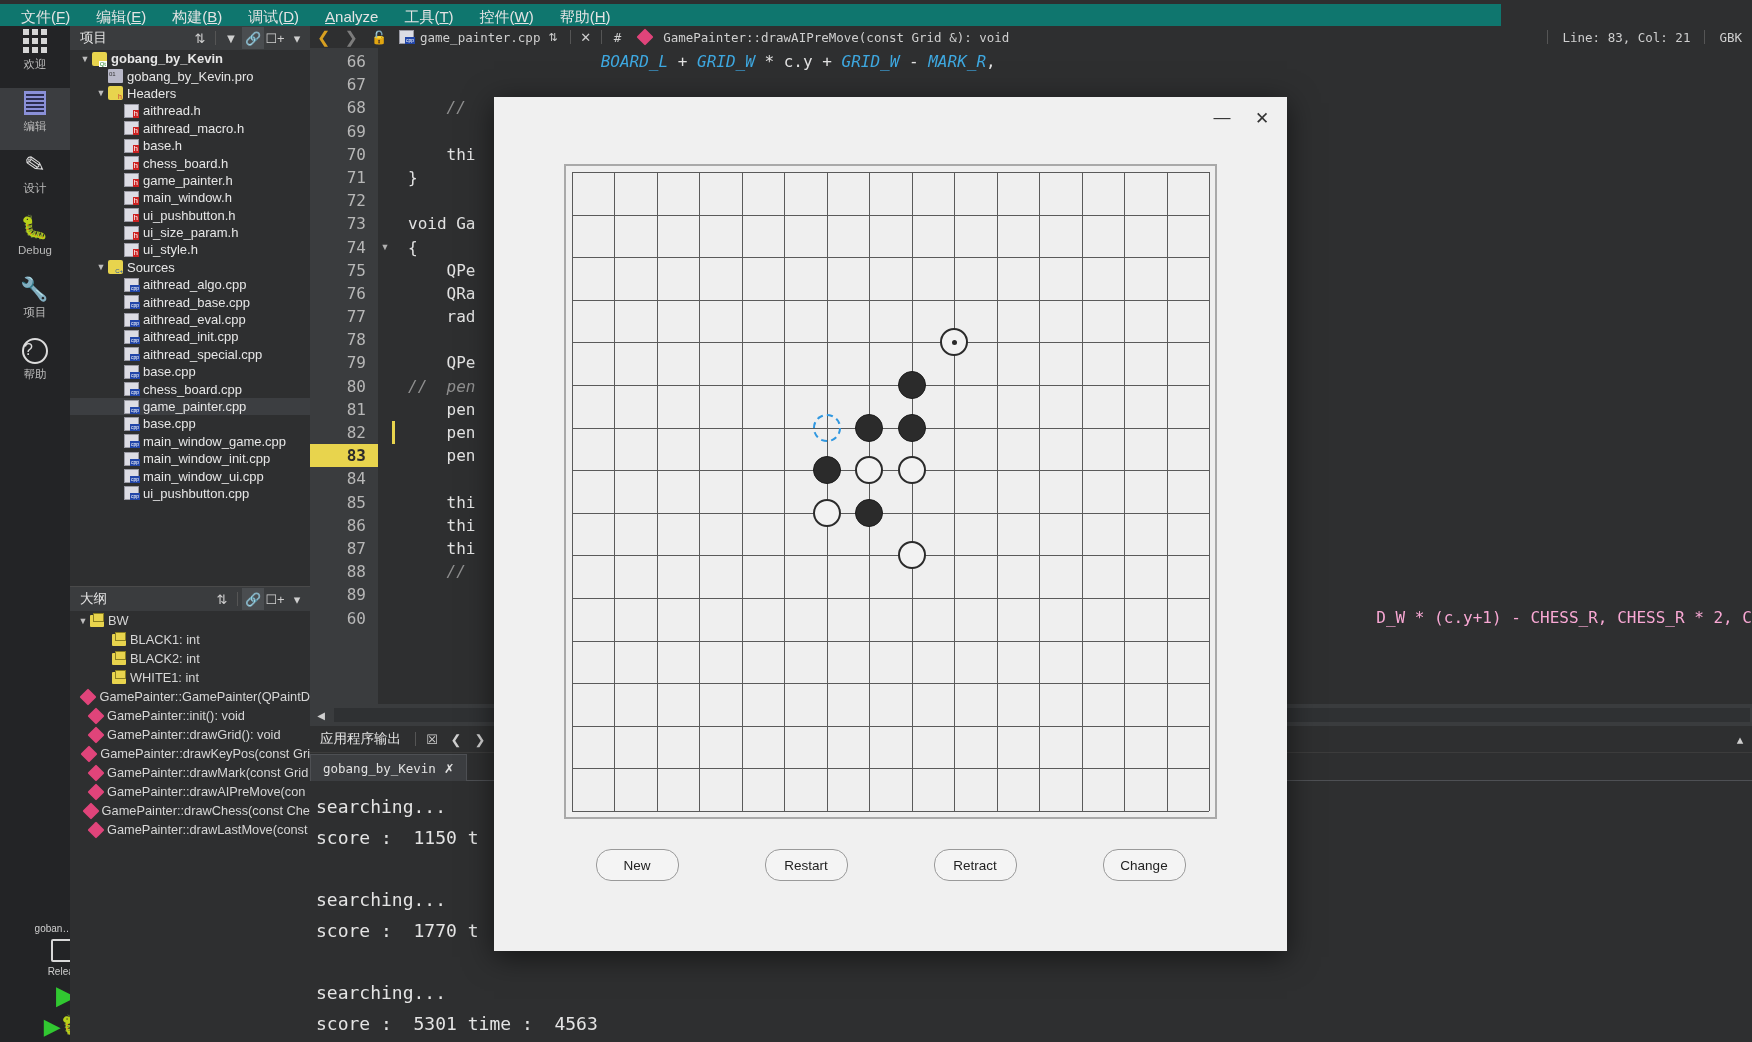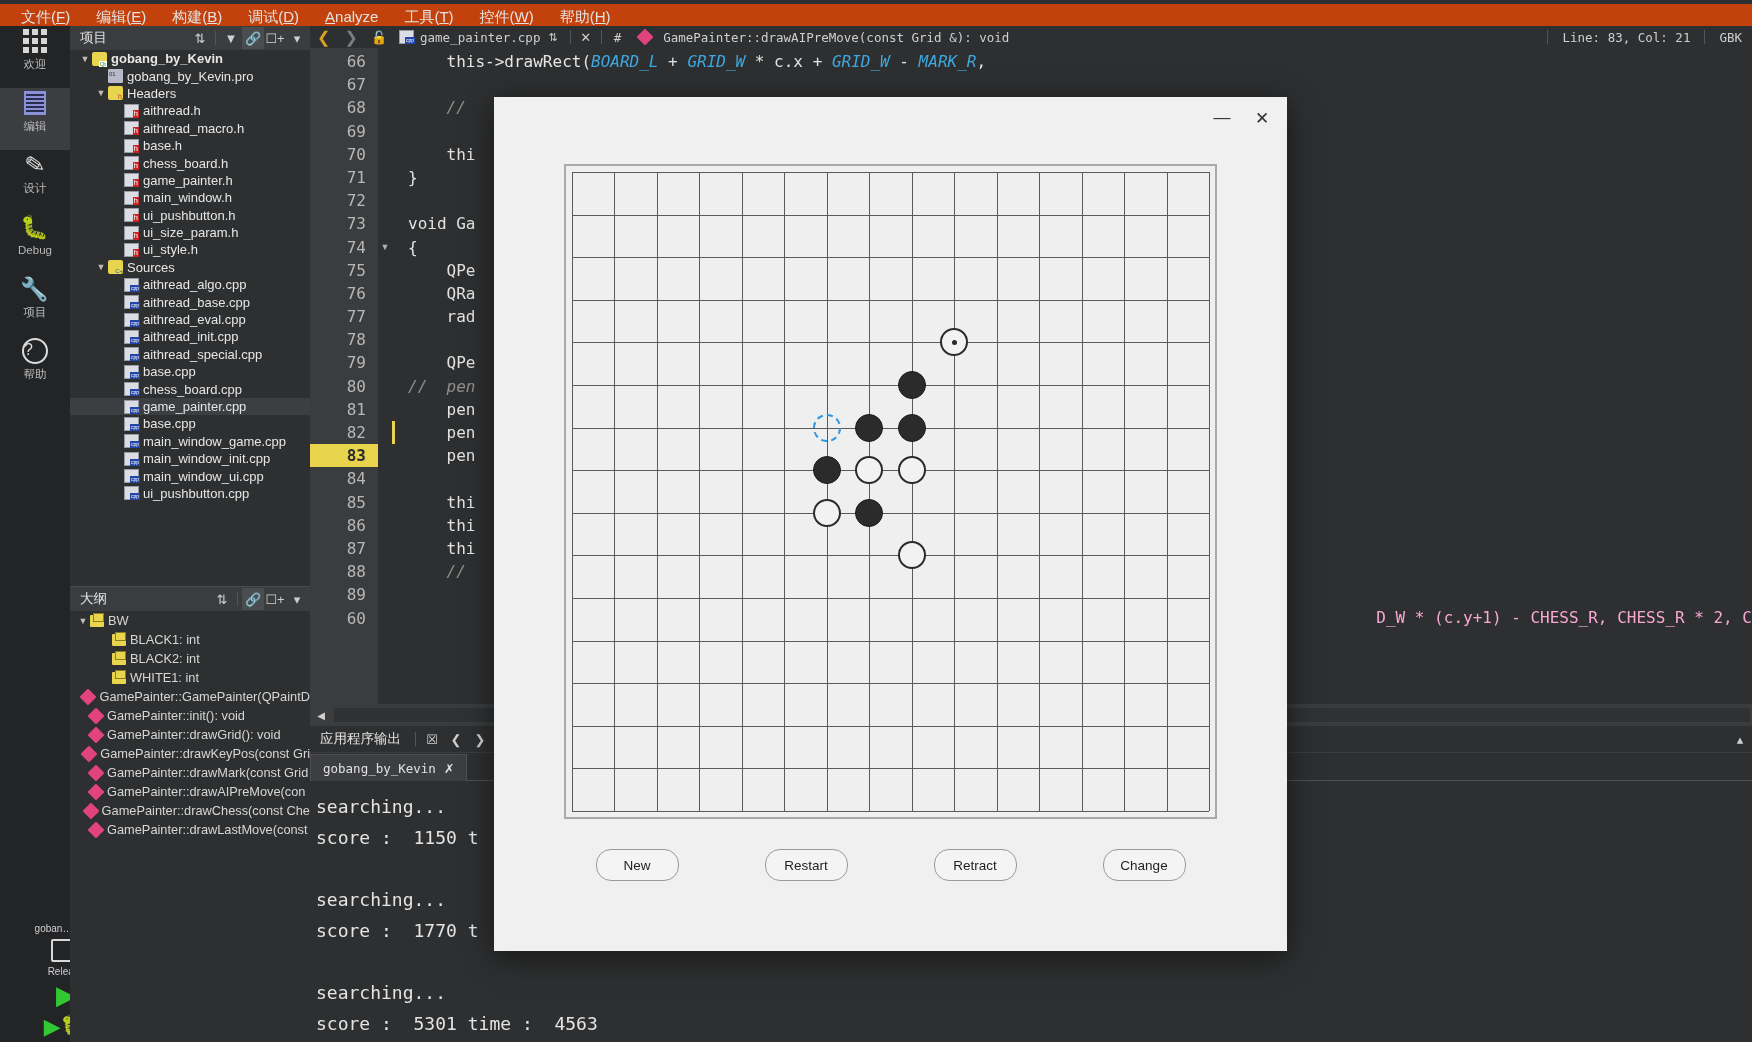--- a/index.html
+++ b/index.html
@@ -1,20 +1,20 @@
 <!DOCTYPE html>
 <html><head>
 <meta charset="utf-8">
 <style>
   html,body{margin:0;padding:0;background:#2e2f30;}
   body{width:1752px;height:1042px;overflow:hidden;font-family:"Liberation Sans",sans-serif;}
   #root{position:relative;width:1752px;height:1042px;background:#2e2f30;}
 
   
-  .menubar{position:absolute;left:0;top:4px;width:1752px;height:26px;background:#c2410c;display:flex;align-items:center;padding-left:8px;box-sizing:border-box;}
+  .menubar{position:absolute;left:0;top:4px;width:1501px;height:26px;background:#0f766e;display:flex;align-items:center;padding-left:8px;box-sizing:border-box;}
   .menubar .mi{color:#e3e3e3;font-size:15px;padding:0 13px;line-height:26px;white-space:nowrap;}
   .menubar .mi .u{text-decoration:underline;}
 
   
   .modebar{position:absolute;left:0;top:26px;width:70px;height:1016px;background:#232426;}
   .modeitem{width:70px;height:62px;display:flex;flex-direction:column;align-items:center;justify-content:flex-start;color:#b9b9b9;font-size:11.5px;}
   .modeitem.sel{background:#3b3d40;}
   .modeitem .glyph{height:30px;display:flex;align-items:center;justify-content:center;margin-bottom:2px;}
   .dots{display:grid;grid-template-columns:repeat(3,6px);grid-gap:3px;}
   .dots i{display:block;width:6px;height:6px;background:#d6d6d6;}
@@ -526,21 +526,21 @@
           <div class="fmark"></div>
           <div class="fmark"></div>
           <div class="fmark"></div>
           <div class="fmark"></div>
           <div class="fmark"></div>
           <div class="fmark"></div>
           <div class="fmark"></div>
           <div class="fmark"></div>
         </div>
       <div class="codecol" id="codecol">
-          <div class="cline mono">    <span class="kw">this</span>-&gt;<span class="fn">drawRect</span>(<span class="id-blue-i">BOARD_L</span> + <span class="id-blue-i">GRID_W</span> * <span class="kw">c</span>.<span class="kw">x</span> + <span class="id-blue-i">GRID_W</span> - <span class="id-blue-i">MARK_R</span>,</div>
+          <div class="cline mono">                    <span class="id-blue-i">BOARD_L</span> + <span class="id-blue-i">GRID_W</span> * <span class="kw">c</span>.<span class="kw">y</span> + <span class="id-blue-i">GRID_W</span> - <span class="id-blue-i">MARK_R</span>,</div>
           <div class="cline mono"></div>
           <div class="cline mono">    <span class="cm">//</span></div>
           <div class="cline mono"></div>
           <div class="cline mono">    <span class="kw">thi</span></div>
           <div class="cline mono">}</div>
           <div class="cline mono"></div>
           <div class="cline mono"><span class="kw">void</span> Ga</div>
           <div class="cline mono">{</div>
           <div class="cline mono">    QPe</div>
           <div class="cline mono">    QRa</div>

